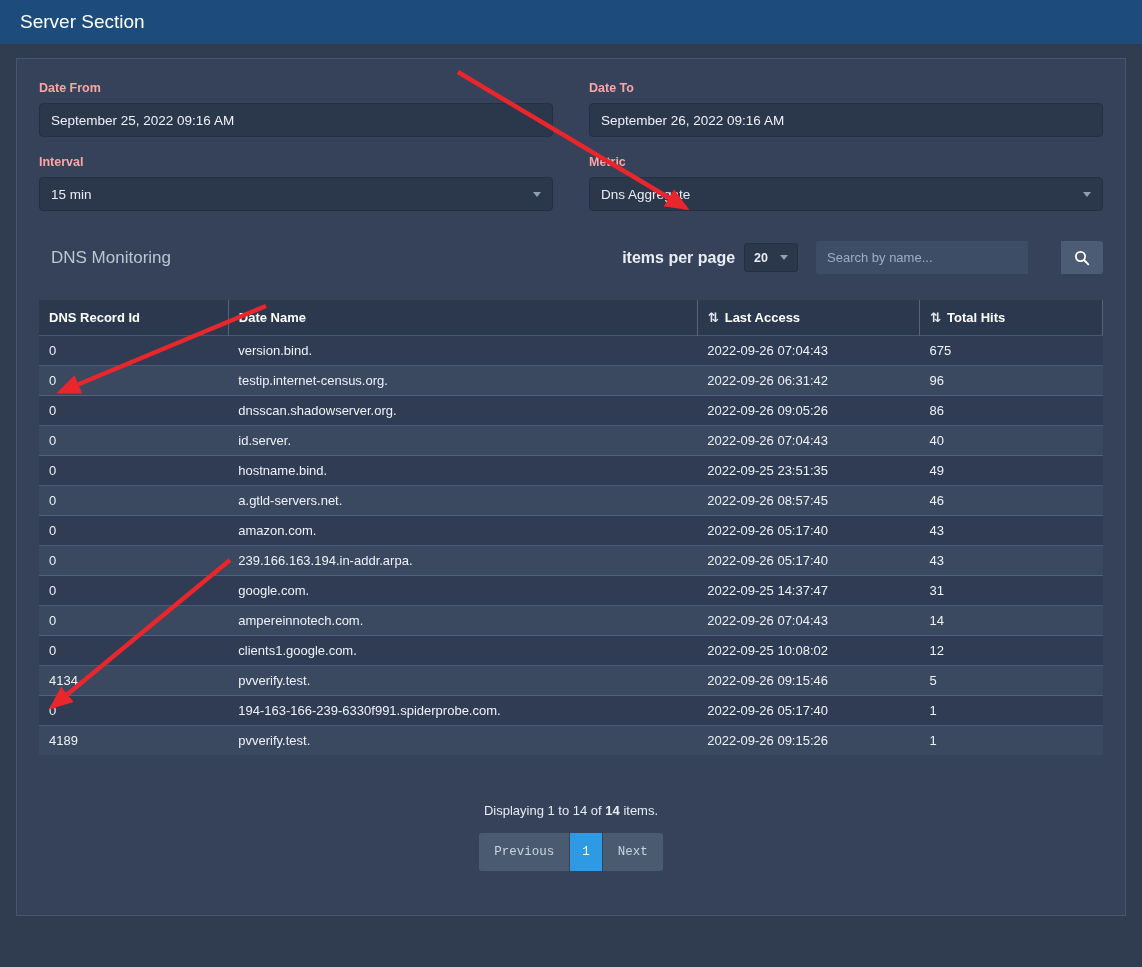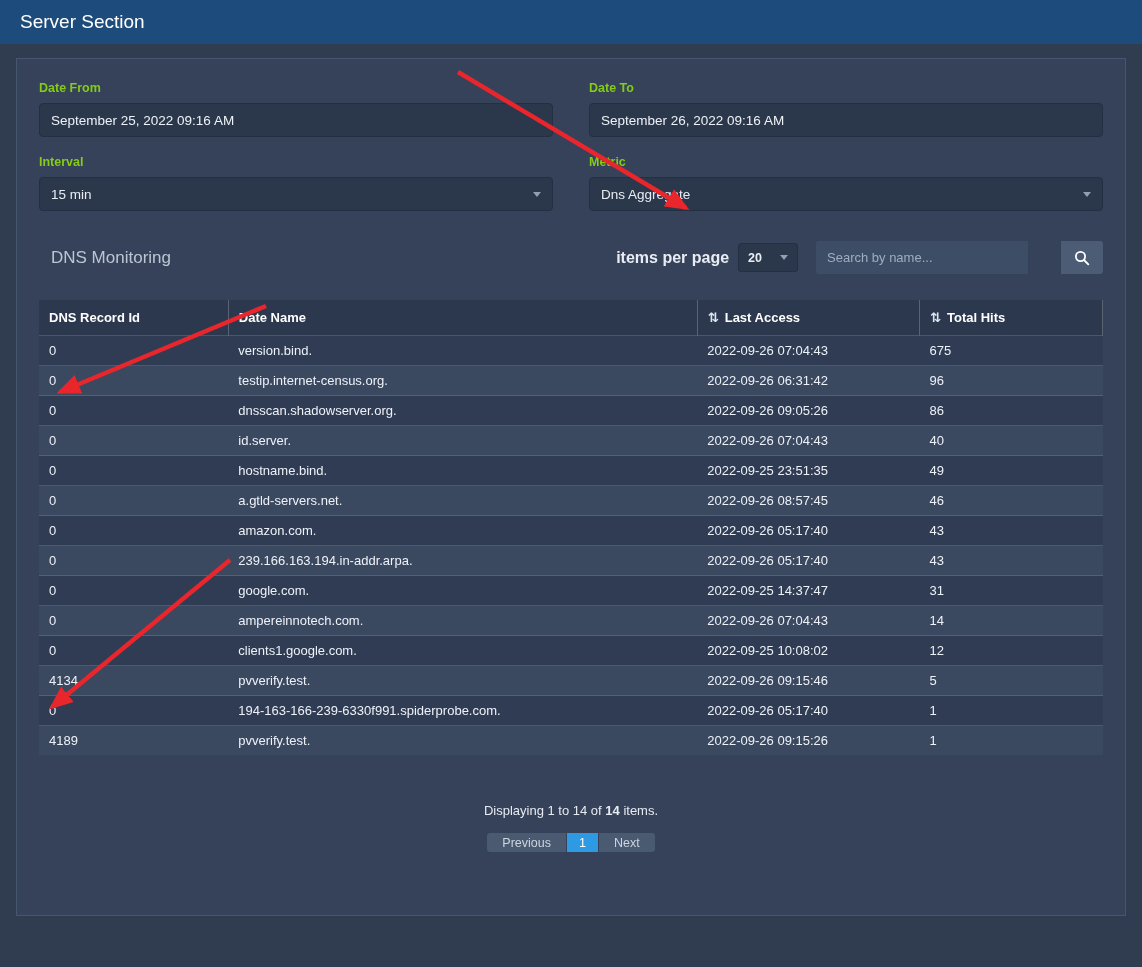--- a/index.html
+++ b/index.html
@@ -41,21 +41,21 @@
   }
   .panel{
     border:1px solid var(--panel_border);
     background:var(--panel_bg);
     min-height:858px;
     padding:22px 22px 30px 22px;
     position:relative;z-index:1;
   }
   .filters{display:grid;grid-template-columns:1fr 1fr;column-gap:36px;row-gap:18px;}
   .field label{
-    display:block;font-size:12.5px;font-weight:bold;color:#84cc16;margin-bottom:8px;
+    display:block;font-size:12.5px;font-weight:bold;color:#fca5a5;margin-bottom:8px;
   }
   .text-input{
     width:100%;height:34px;background:var(--input_bg);
     border:1px solid var(--input_border);border-radius:4px;
     color:#eef2f7;font-size:13.5px;padding:0 11px;outline:none;
     font-family:inherit;
   }
   .select{
     width:100%;height:34px;background:var(--input_bg);
     border:1px solid var(--input_border);border-radius:4px;
@@ -67,21 +67,21 @@
     border-right:4px solid transparent;border-top:5px solid #8fa0b5;
   }
   .section-head{
     margin-top:30px;display:flex;align-items:center;justify-content:space-between;
   }
   .section-title{font-size:17px;color:#bcc6d3;padding-left:12px;}
   .list-controls{display:flex;align-items:center;}
   .ipp-label{font-size:16px;font-weight:bold;color:#e9edf3;margin-right:9px;}
   .ipp-select{
     height:29px;background:var(--input_bg);border:1px solid var(--input_border);
-    border-radius:3px;display:flex;align-items:center;gap:18px;
+    border-radius:3px;display:flex;align-items:center;gap:12px;
     padding:8px 9px;font-size:12.5px;font-weight:bold;cursor:pointer;margin-right:18px;
   }
   .search-wrap{display:flex;align-items:center;gap:32px;}
   .search-input{
     width:212px;height:33px;background:#3e4d66;border:none;
     border-radius:3px 0 0 3px;padding:0 11px;color:#e8edf4;font-size:13px;outline:none;
     font-family:inherit;
   }
   .search-input::placeholder{color:#9fadc0;}
   .search-btn{
@@ -105,23 +105,23 @@
   tbody tr{border-top:1px solid rgba(120,145,190,.35);}
   tbody tr:nth-child(odd){background:var(--row_odd);}
   tbody tr:nth-child(even){background:var(--row_even);}
   tbody td:first-child{padding-left:10px;}
   .summary{
     text-align:center;margin-top:48px;font-size:13px;color:#e6ebf2;
   }
   .summary b{font-weight:bold;}
   .pagination{display:flex;justify-content:center;margin-top:15px;}
   .page-btn{
-    height:19px;display:flex;align-items:center;justify-content:center;
+    height:38px;display:flex;align-items:center;justify-content:center;
     background:#4a5a70;color:#ccd5e0;font-size:12.5px;cursor:pointer;
-    padding:0 15px;border:none;font-family:Liberation Sans, sans-serif;
+    padding:0 15px;border:none;font-family:Liberation Mono, monospace;
   }
   .page-btn.prev{border-radius:3px 0 0 3px;margin-right:1px;}
   .page-btn.num{background:var(--accent_blue);color:#ffffff;padding:0 12px;}
   .page-btn.next{border-radius:0 3px 3px 0;margin-left:1px;}
   .arrows-overlay{
     position:absolute;left:0;top:0;width:1142px;height:967px;
     pointer-events:none;z-index:10;
   }
   .arrows-overlay line{stroke:var(--arrow_red);stroke-width:4.5;}
   .arrows-overlay .arrowhead{fill:var(--arrow_red);}

